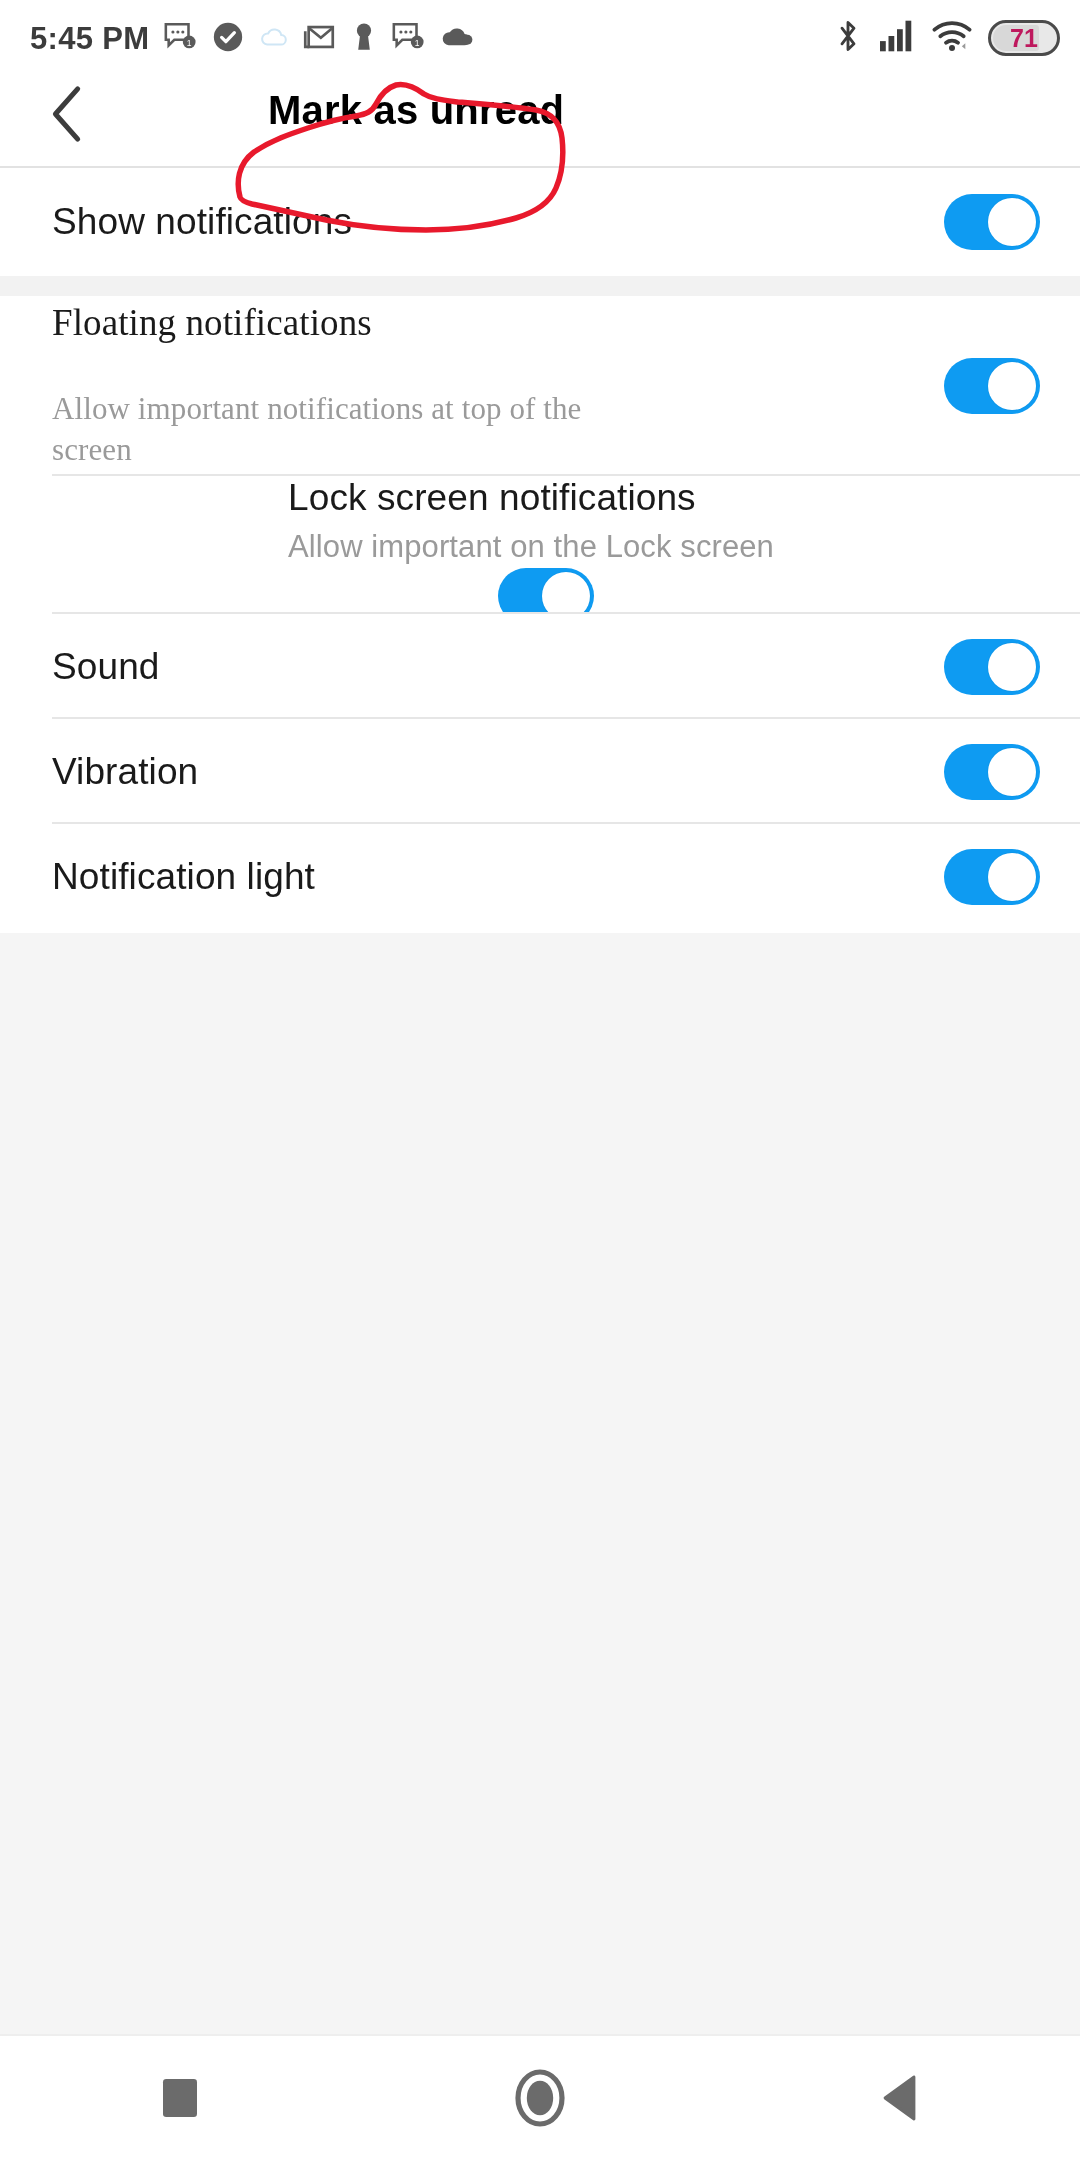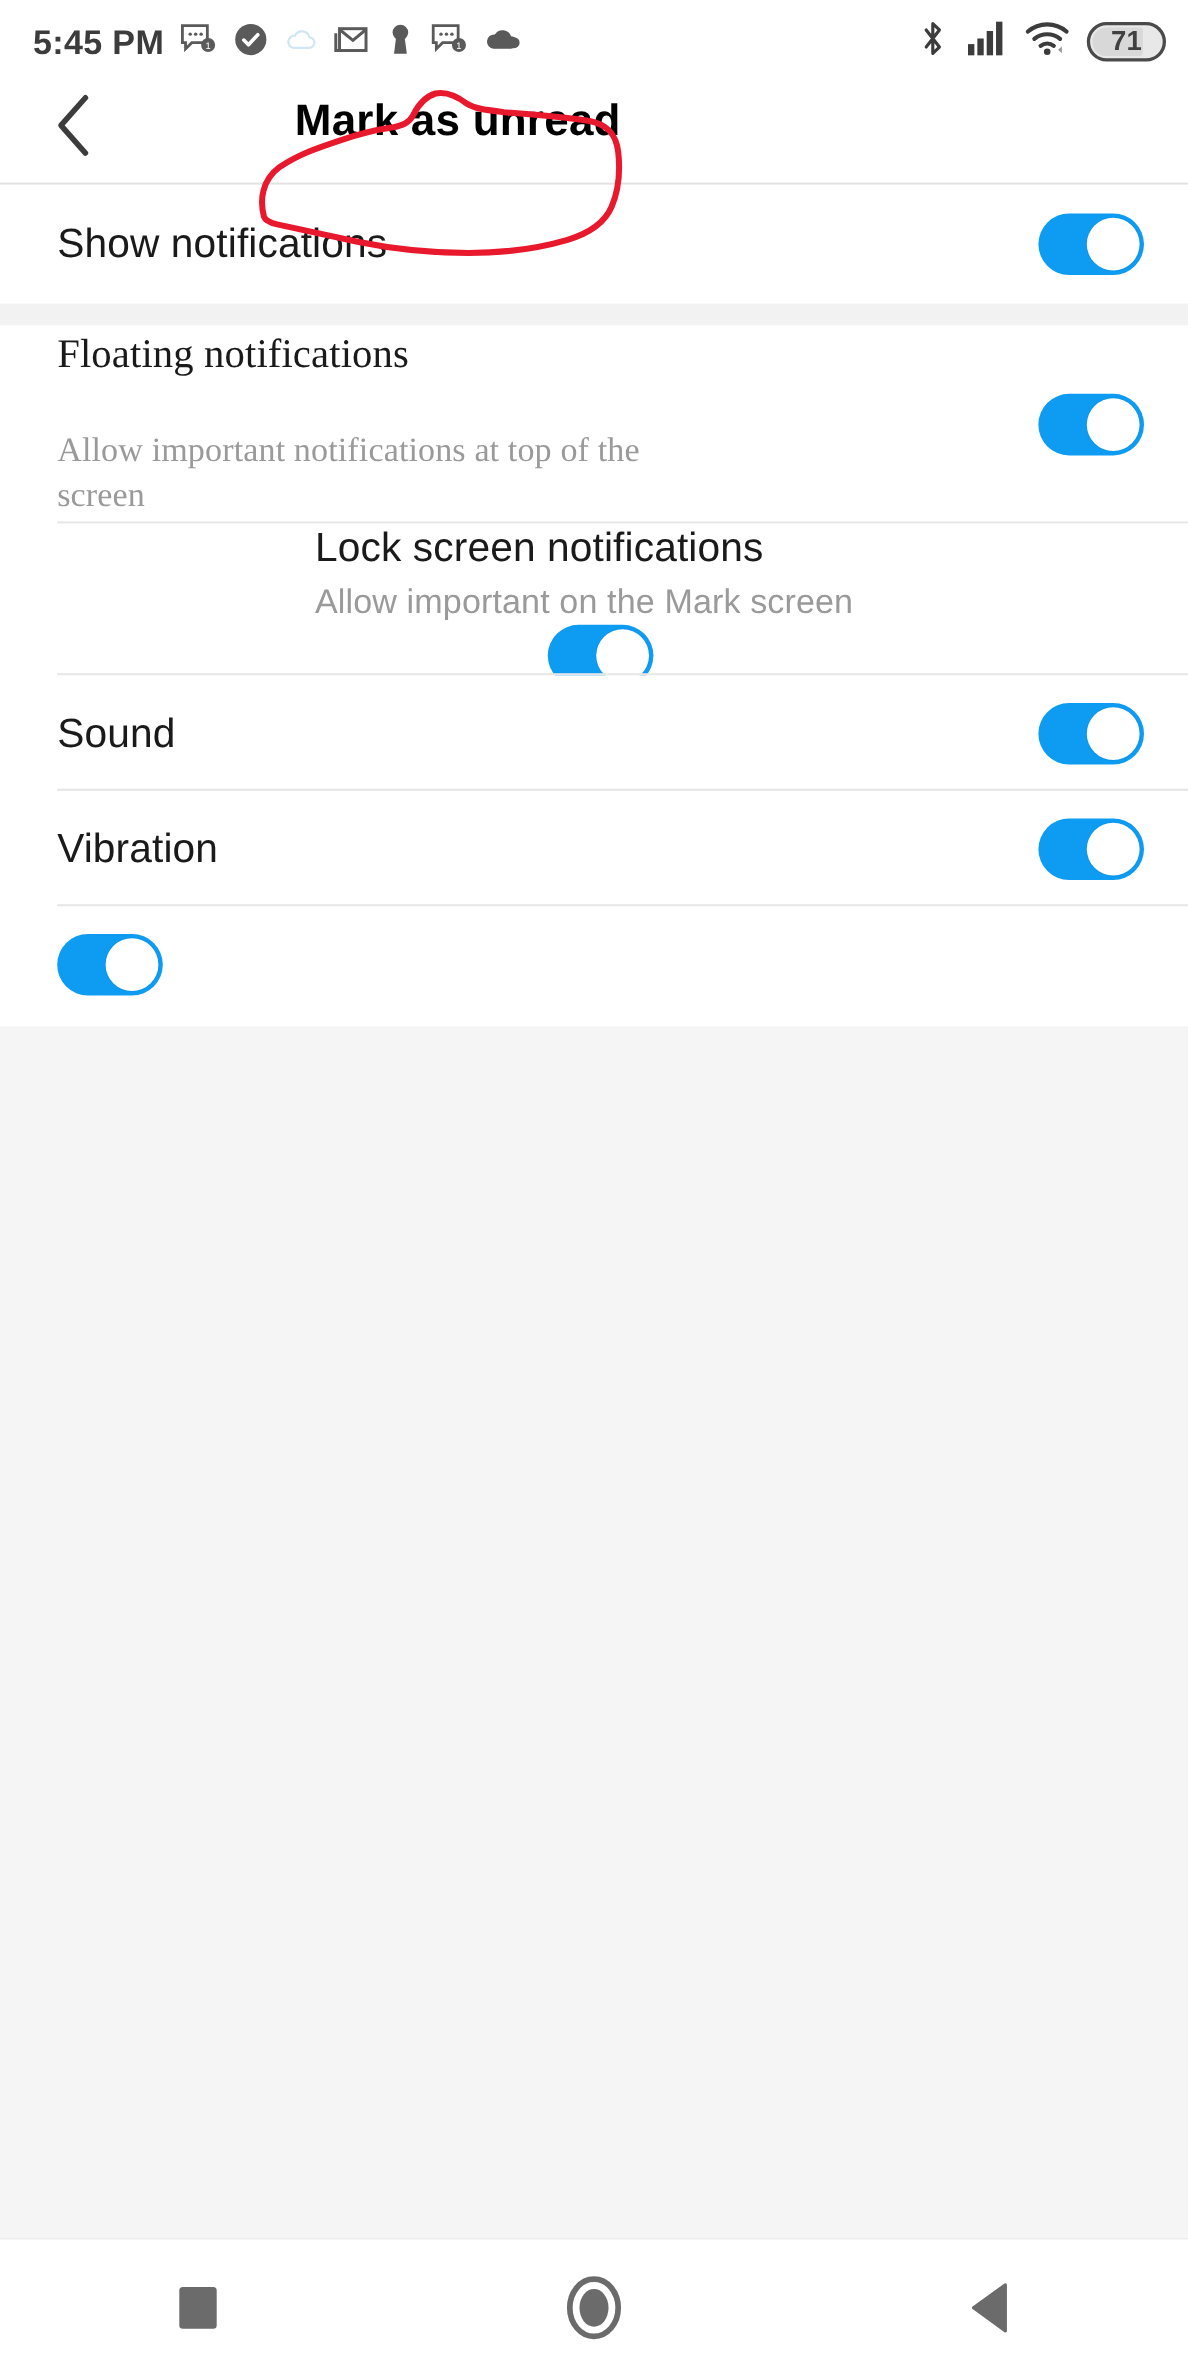--- a/index.html
+++ b/index.html
@@ -63,21 +63,21 @@
     position: absolute;
     left: 2px; top: 2px; bottom: 2px;
     width: 46px;
     background: #d8d8d8;
     border-radius: 16px 4px 4px 16px;
   }
   .battery-text {
     position: relative;
     font-size: 25px;
     font-weight: bold;
-    color: #404040;
+    color: #be185d;
     line-height: 1;
   }
 
   
   .header {
     position: absolute;
     top: 58px; left: 0;
     width: 1080px;
     height: 110px;
     background: #ffffff;
@@ -367,21 +367,21 @@
     </div>
     <div class="toggle">
       <span class="knob"></span>
     </div>
     <div class="divider"></div>
   </div>
 
   <div class="row" style="height:138px;flex-direction:column;">
     <div class="row-texts">
       <div class="row-title">Lock screen notifications</div>
-      <div class="row-sub" style="max-width:640px;">Allow important on the Mark screen</div>
+      <div class="row-sub" style="max-width:640px;">Allow important on the Lock screen</div>
     </div>
     <div class="toggle">
       <span class="knob"></span>
     </div>
     <div class="divider"></div>
   </div>
 
   <div class="row" style="height:105px;">
     <div class="row-texts">
       <div class="row-title">Sound</div>
@@ -396,20 +396,23 @@
     <div class="row-texts">
       <div class="row-title">Vibration</div>
     </div>
     <div class="toggle">
       <span class="knob"></span>
     </div>
     <div class="divider"></div>
   </div>
 
   <div class="row" style="height:105px;">
+    <div class="row-texts">
+      <div class="row-title">Notification light</div>
+    </div>
     <div class="toggle">
       <span class="knob"></span>
     </div>
   </div>
 
 </div>
 
 <div class="empty-area" style="top:933px; height:1103px;"></div>
 
 <div class="nav-bar">

